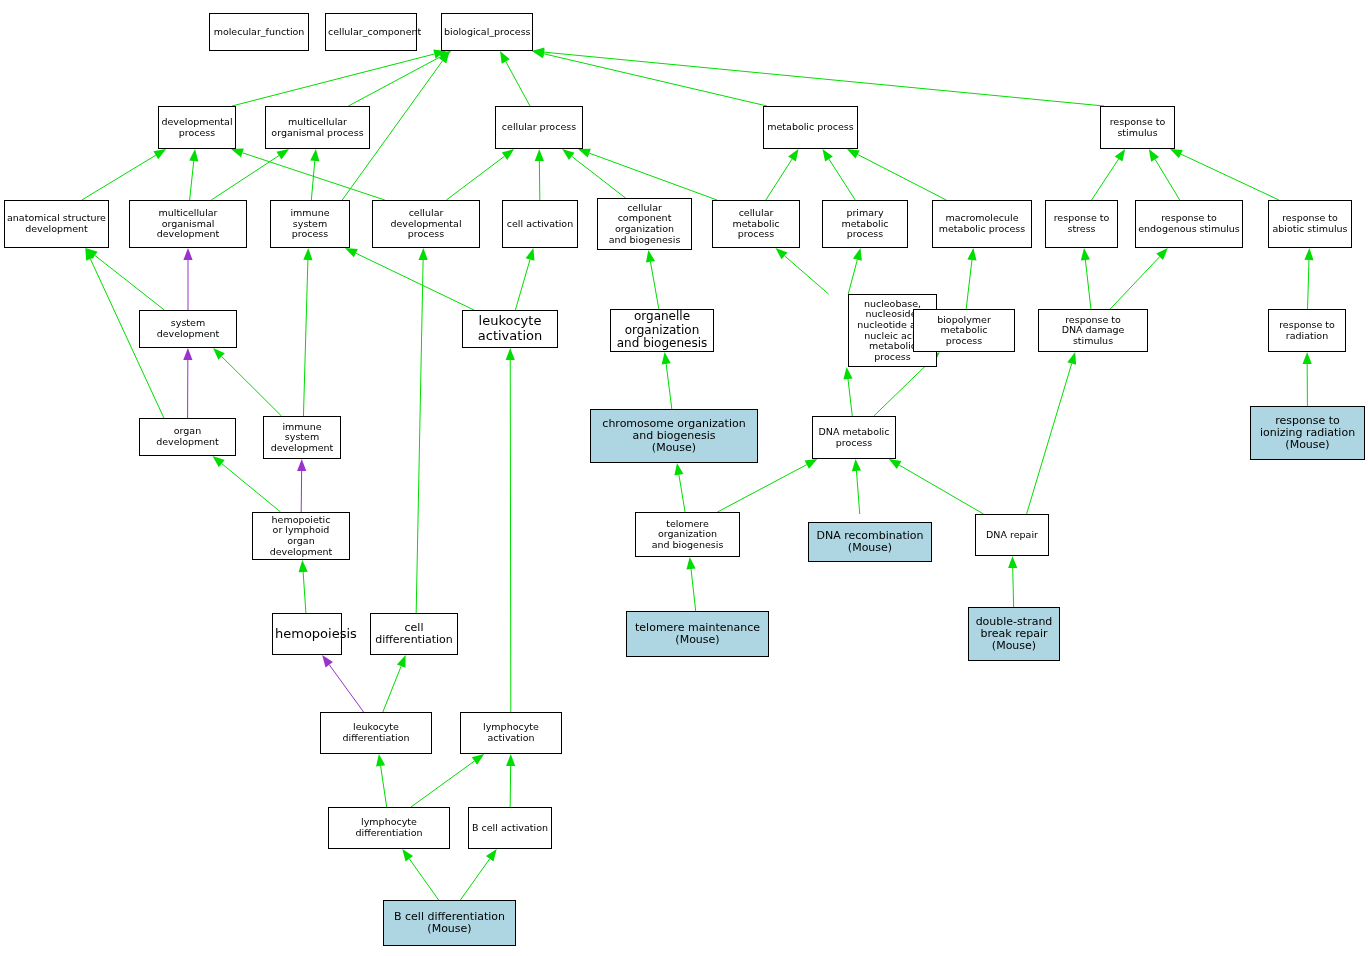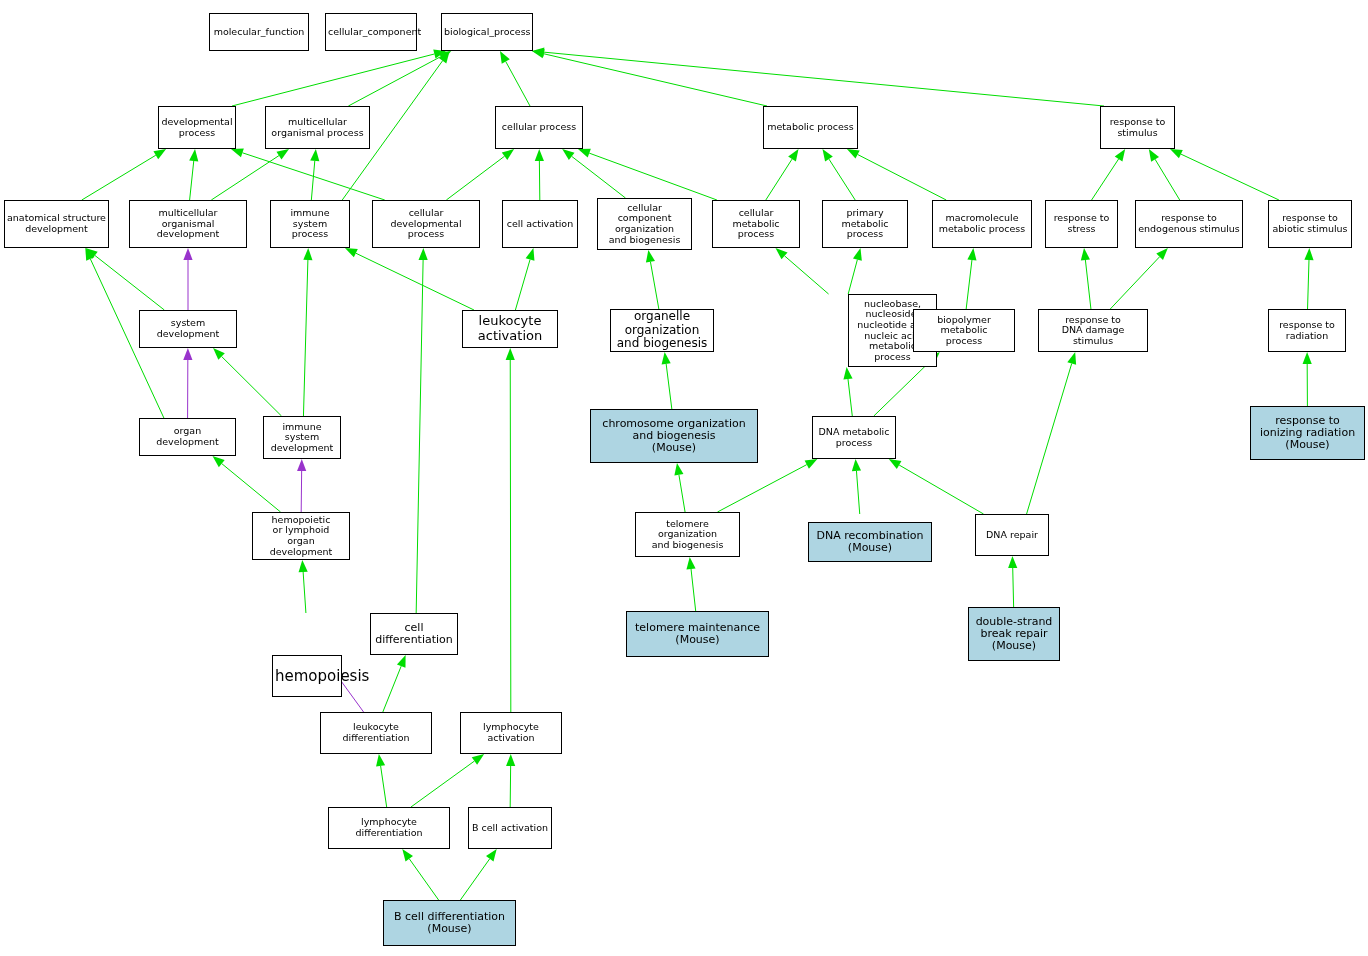--- a/index.html
+++ b/index.html
@@ -346,21 +346,21 @@
 ionizing radiation
 (Mouse)</span></div>
     <div class="go-node" style="left: 252px; top: 512px; width: 98px; height: 48px; font-size: 9.5px; border-color: rgb(0, 0, 0); background: rgb(255, 255, 255); color: rgb(0, 0, 0);"><span class="lbl">hemopoietic
 or lymphoid
 organ development</span></div>
     <div class="go-node" style="left: 635px; top: 512px; width: 105px; height: 45px; font-size: 9.5px; border-color: rgb(0, 0, 0); background: rgb(255, 255, 255); color: rgb(0, 0, 0);"><span class="lbl">telomere organization
 and biogenesis</span></div>
     <div class="go-node highlight" style="left: 808px; top: 514px; width: 124px; height: 40px; font-size: 11px; border-color: rgb(0, 0, 0); background: rgb(174, 213, 226); color: rgb(0, 0, 0); margin-top: 8px;"><span class="lbl">DNA recombination
 (Mouse)</span></div>
     <div class="go-node" style="left: 975px; top: 514px; width: 74px; height: 42px; font-size: 9.5px; border-color: rgb(0, 0, 0); background: rgb(255, 255, 255); color: rgb(0, 0, 0);"><span class="lbl">DNA repair</span></div>
-    <div class="go-node" style="left: 272px; top: 613px; width: 70px; height: 42px; font-size: 15px; border-color: rgb(0, 0, 0); background: rgb(255, 255, 255); color: rgb(0, 0, 0); margin-top: 42px;"><span class="lbl">hemopoiesis</span></div>
+    <div class="go-node" style="left: 272px; top: 613px; width: 70px; height: 42px; font-size: 13px; border-color: rgb(0, 0, 0); background: rgb(255, 255, 255); color: rgb(0, 0, 0);"><span class="lbl">hemopoiesis</span></div>
     <div class="go-node" style="left: 370px; top: 613px; width: 88px; height: 42px; font-size: 11px; border-color: rgb(0, 0, 0); background: rgb(255, 255, 255); color: rgb(0, 0, 0);"><span class="lbl">cell differentiation</span></div>
     <div class="go-node highlight" style="left: 626px; top: 611px; width: 143px; height: 46px; font-size: 11px; border-color: rgb(0, 0, 0); background: rgb(174, 213, 226); color: rgb(0, 0, 0);"><span class="lbl">telomere maintenance
 (Mouse)</span></div>
     <div class="go-node highlight" style="left: 968px; top: 607px; width: 92px; height: 54px; font-size: 11px; border-color: rgb(0, 0, 0); background: rgb(174, 213, 226); color: rgb(0, 0, 0);"><span class="lbl">double-strand
 break repair
 (Mouse)</span></div>
     <div class="go-node" style="left: 320px; top: 712px; width: 112px; height: 42px; font-size: 9.5px; border-color: rgb(0, 0, 0); background: rgb(255, 255, 255); color: rgb(0, 0, 0);"><span class="lbl">leukocyte differentiation</span></div>
     <div class="go-node" style="left: 460px; top: 712px; width: 102px; height: 42px; font-size: 9.5px; border-color: rgb(0, 0, 0); background: rgb(255, 255, 255); color: rgb(0, 0, 0);"><span class="lbl">lymphocyte activation</span></div>
     <div class="go-node" style="left: 328px; top: 807px; width: 122px; height: 42px; font-size: 9.5px; border-color: rgb(0, 0, 0); background: rgb(255, 255, 255); color: rgb(0, 0, 0);"><span class="lbl">lymphocyte differentiation</span></div>
     <div class="go-node" style="left: 468px; top: 807px; width: 84px; height: 42px; font-size: 9.5px; border-color: rgb(0, 0, 0); background: rgb(255, 255, 255); color: rgb(0, 0, 0);"><span class="lbl">B cell activation</span></div>

